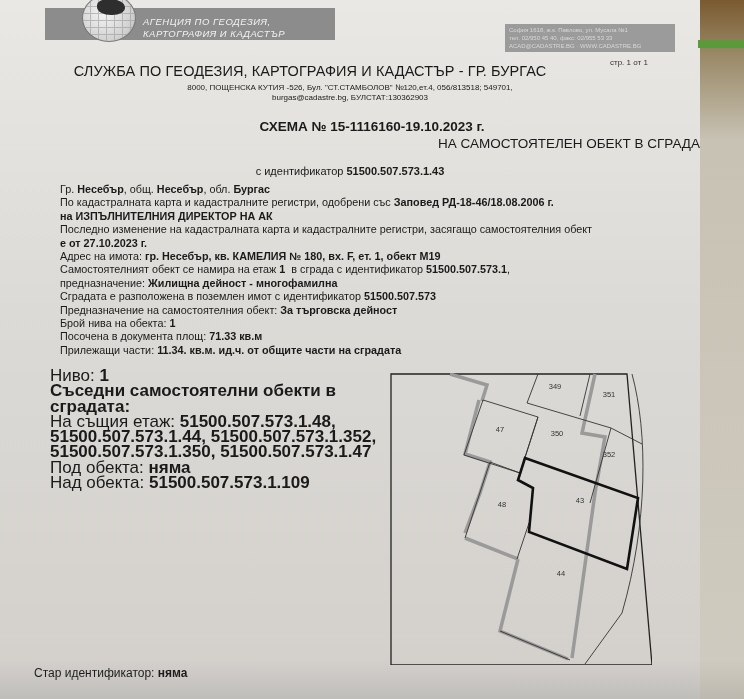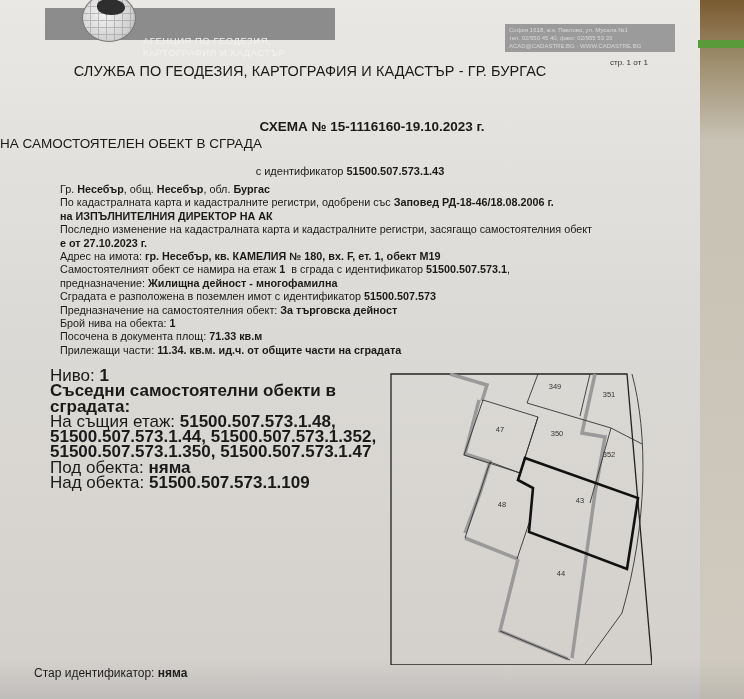--- a/index.html
+++ b/index.html
@@ -34,31 +34,31 @@
       repeating-linear-gradient(0deg, transparent 0 6px, #999 6px 7px),
       repeating-linear-gradient(90deg, transparent 0 7px, #999 7px 8px);
     opacity:.6;
   }
   .logo-globe .country {
     position:absolute; left:14px; top:4px; width:28px; height:16px; background:#2e2e2e;
     border-radius:40% 55% 45% 50%;
   }
   .agency-name {
     position:absolute; left:143px; top:16px; font-size:9.5px; line-height:12px;
-    letter-spacing:.5px; color:#f2f2f2; text-transform:uppercase;margin-top:19px;
+    font-style:italic; letter-spacing:.5px; color:#f2f2f2; text-transform:uppercase;
   }
   .contact-bar {
     position:absolute; left:505px; top:24px; width:170px; height:28px; background:#9b9b9b;
     font-size:6px; line-height:8px; color:#d8d8d8; padding:2px 4px; box-sizing:border-box;
   }
   .page-num { position:absolute; left:602px; top:58px; font-size:8px; color:#333;padding-left:8px; }
   .svc-title { position:absolute; left:0; width:620px; top:63px; text-align:center; font-size:14.5px; letter-spacing:.1px; }
   .svc-addr { position:absolute; left:0; width:700px; top:83px; text-align:center; font-size:8px; line-height:10px; }
   .scheme-title { position:absolute; left:0; width:744px; top:119px; text-align:center; font-size:13.5px; font-weight:bold; }
-  .scheme-sub { position:absolute; left:0; width:700px; top:136px; text-align:left; font-size:13.5px; }
+  .scheme-sub { position:absolute; left:0; width:700px; top:136px; text-align:right; font-size:13.5px; }
   .ident-line { position:absolute; left:0; width:700px; top:165px; text-align:center; font-size:11px; }
   .info {
     position:absolute; left:60px; top:183px; width:630px; font-size:10.8px; line-height:13.4px;
   }
   .info div { white-space:nowrap; }
   .b { font-weight:bold; }
   .neighbors {
     position:absolute; left:50px; top:368px; width:340px; font-size:17px; line-height:15.3px;
   }
   .old-id { position:absolute; left:34px; top:666px; font-size:12px; }
@@ -79,20 +79,24 @@
     <div>картография и кадастър</div>
   </div>
   <div class="contact-bar">
     <div>София 1618, ж.к. Павлово, ул. Мусала №1</div>
     <div>тел. 02/950 45 40, факс: 02/955 53 33</div>
     <div>ACAD@CADASTRE.BG · WWW.CADASTRE.BG</div>
   </div>
   <div class="page-num">стр. 1 от 1</div>
 
   <div class="svc-title">СЛУЖБА ПО ГЕОДЕЗИЯ, КАРТОГРАФИЯ И КАДАСТЪР - ГР. БУРГАС</div>
+  <div class="svc-addr">
+    <div>8000, ПОЩЕНСКА КУТИЯ -526, Бул. "СТ.СТАМБОЛОВ" №120,ет.4, 056/813518; 549701,</div>
+    <div>burgas@cadastre.bg, БУЛСТАТ:130362903</div>
+  </div>
 
   <div class="scheme-title">СХЕМА № 15-1116160-19.10.2023 г.</div>
   <div class="scheme-sub">НА САМОСТОЯТЕЛЕН ОБЕКТ В СГРАДА</div>
   <div class="ident-line">
     <span>с идентификатор </span><span class="b">51500.507.573.1.43</span>
   </div>
 
   <div class="info">
     <div>
       <span>Гр. </span><span class="b">Несебър</span><span>, общ. </span><span class="b">Несебър</span><span>, обл. </span><span class="b">Бургас</span>

